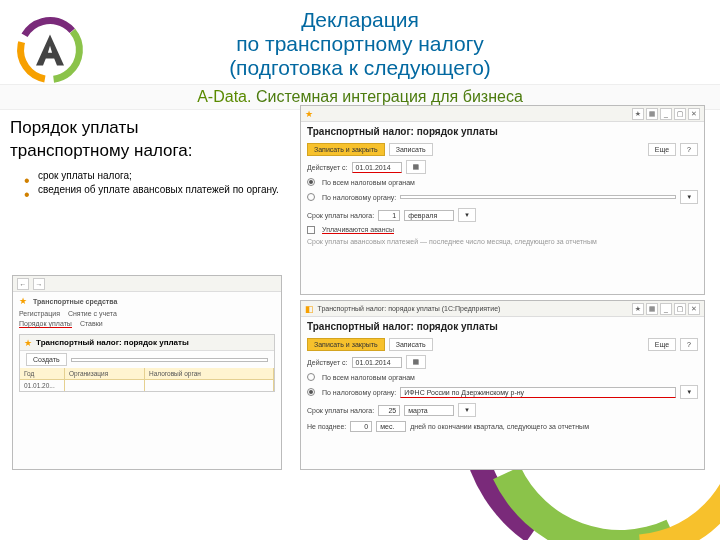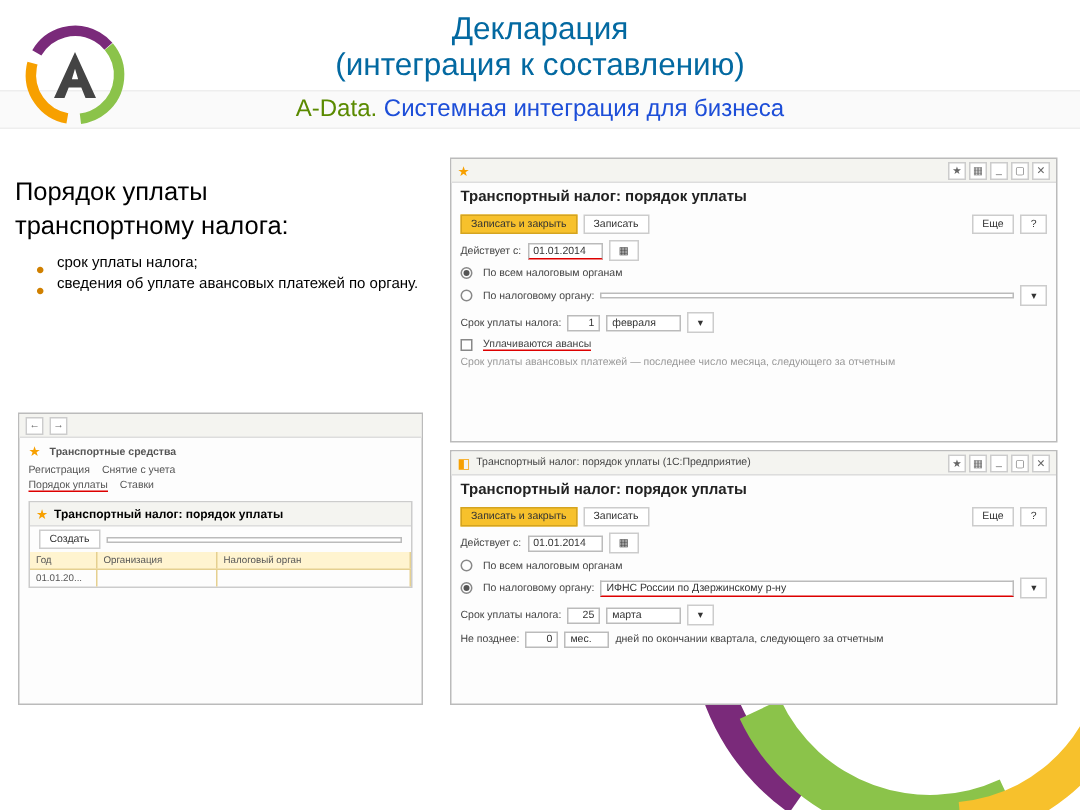--- a/index.html
+++ b/index.html
@@ -6,21 +6,21 @@
   body { width: 720px; height: 540px; font-family: Arial, sans-serif; background: #fff; overflow: hidden; position: relative; }
   
   .header-area { position: relative; height: 105px; }
   .logo { position: absolute; left: 15px; top: 15px; width: 70px; height: 70px; }
   .logo svg { width: 100%; height: 100%; }
   
   .title-block { text-align: center; padding-top: 8px; font-size: 21px; color: #0369a1; }
   .subtitle-bar { background: #fafafa; border-top: 1px solid #eee; border-bottom: 1px solid #eee; margin-top: 4px; padding: 3px 0; }
   .subtitle { text-align: center; font-size: 16px; }
   .subtitle .green { color: #5a8a00; }
-  .subtitle .orange { color: #1d4ed8; }
+  .subtitle .orange { color: #4d7c0f; }
   
   .content { position: relative; padding: 12px 10px; }
   .left-col { width: 270px; }
   .left-heading { font-size: 17px; color: #000; line-height: 1.35; margin-bottom: 6px; }
   .bullets { list-style: none; margin-left: 14px; }
   .bullets li { font-size: 10px; color: #000; line-height: 1.45; padding-left: 14px; position: relative; }
   .bullets li::before { content: "•"; position: absolute; left: 0; color: #d08000; font-size: 16px; }
   
   .shot { position: absolute; border: 1px solid #bbb; background: #fdfdfd; font-size: 8px; color: #333; }
   .shot-toolbar { display: flex; align-items: center; gap: 4px; padding: 2px 4px; background: #f4f4f0; border-bottom: 1px solid #ddd; height: 16px; }
@@ -68,21 +68,22 @@
   <div class="logo">
     <svg viewBox="0 0 100 100">
       <circle cx="50" cy="50" r="42" fill="none" stroke="#8bc34a" stroke-width="10" stroke-dasharray="90 200" transform="rotate(-40 50 50)"></circle>
       <circle cx="50" cy="50" r="42" fill="none" stroke="#f7a000" stroke-width="10" stroke-dasharray="70 200" transform="rotate(100 50 50)"></circle>
       <circle cx="50" cy="50" r="42" fill="none" stroke="#7a2a7a" stroke-width="10" stroke-dasharray="80 200" transform="rotate(210 50 50)"></circle>
       <path d="M50 28 L70 72 L60 72 L56 62 L44 62 L40 72 L30 72 Z M47 54 L53 54 L50 44 Z" fill="#444"></path>
     </svg>
   </div>
   <div class="title-block">
     <div>Декларация</div>
-    <div>(интеграция к составлению)</div>
+    <div>по транспортному налогу</div>
+    <div>(подготовка к следующего)</div>
   </div>
   <div class="subtitle-bar">
     <div class="subtitle">
       <span class="green">A-Data.</span>
       <span class="orange">Системная интеграция для бизнеса</span>
     </div>
   </div>
 </div>
 
 <div class="content">

